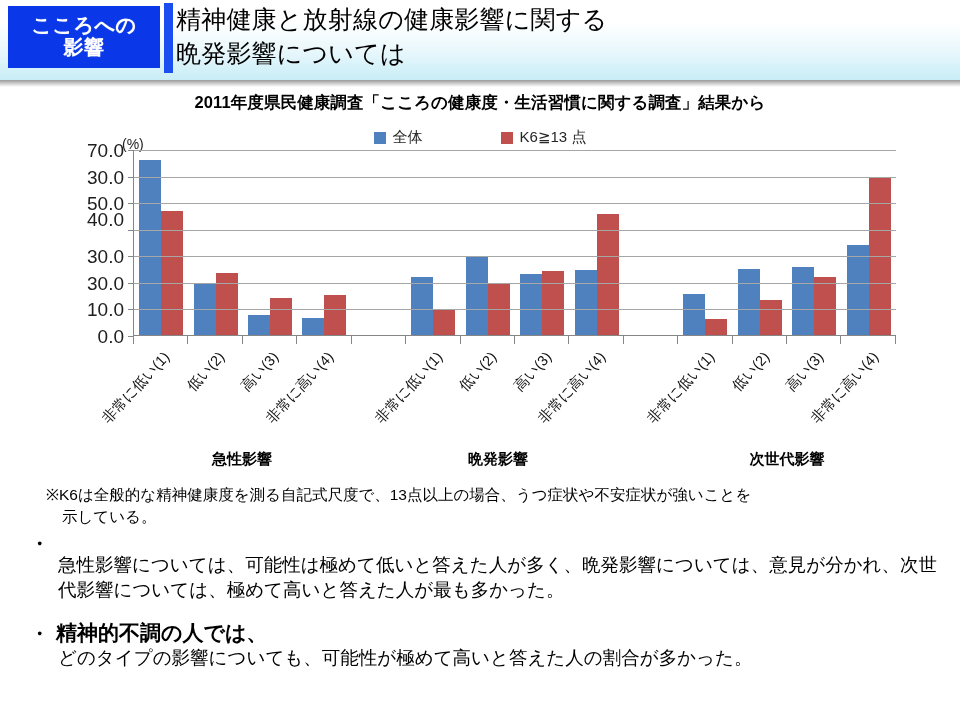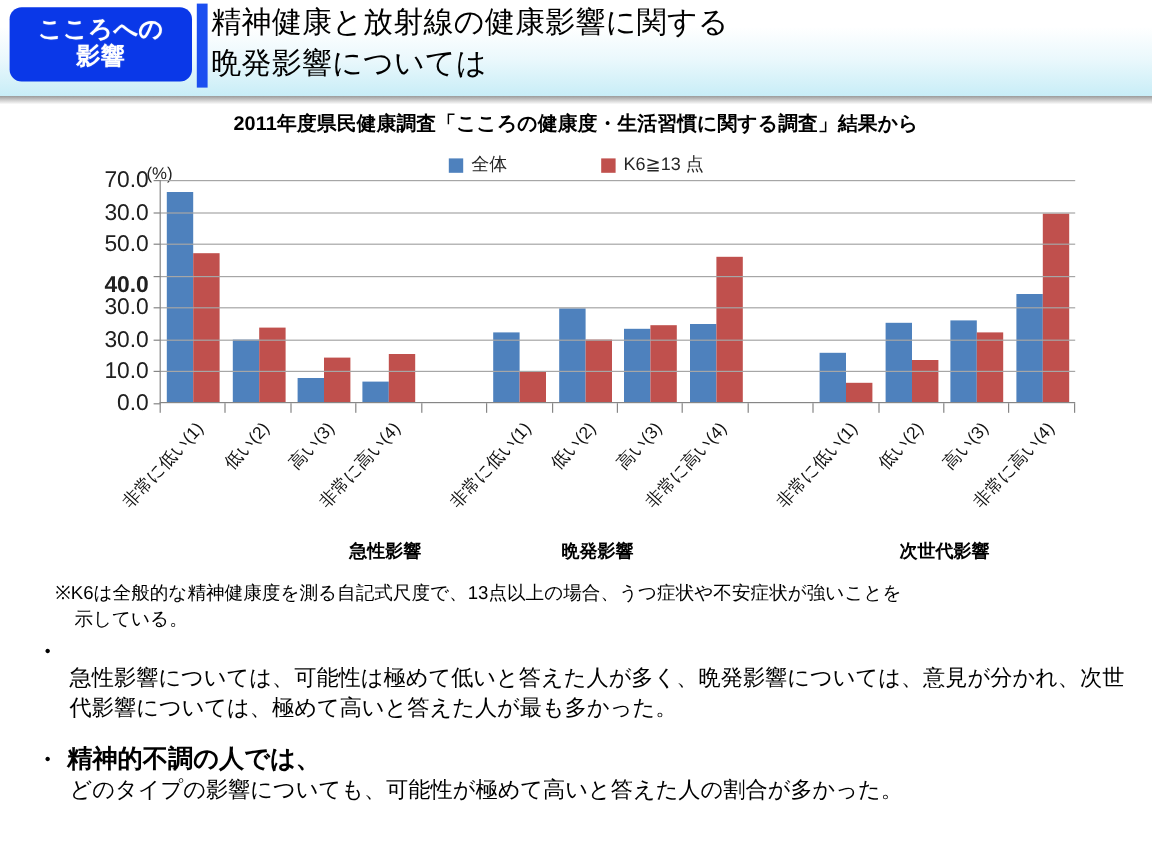--- a/index.html
+++ b/index.html
@@ -20,21 +20,20 @@
     position:absolute; left:0; top:80px; width:960px; height:7px;
     background:linear-gradient(to bottom, #9a9a9a 0%, #c9c9c9 45%, #ffffff 100%);
   }
   #badge {
     position:absolute; left:8px; top:6px; width:152px; height:62px;
     background:#0a38e8;
     display:flex; flex-direction:column; align-items:center; justify-content:center;
     color:#ffffff; font-weight:bold; font-size:20px; line-height:1.08;
     letter-spacing:0.5px;
     text-shadow:0 0 1px rgba(255,255,255,.45);
-    border-radius:10px;
   }
   #title-bar {
     position:absolute; left:164px; top:3px; width:9px; height:70px;
     background:#1b4ef0;
   }
   #title {
     position:absolute; left:176px; top:3px; width:780px;
     font-size:25px; font-weight:normal; line-height:1.35; color:#000000;
     letter-spacing:0.2px;
   }
@@ -155,21 +154,21 @@
         <span>K6≧13 点</span>
       </div>
     </div>
 
   <div id="plot-wrap">
     <div id="y-unit">(%)</div>
     <div id="y-axis-labels">
         <div class="y-label" style="top: 0px;">70.0</div>
         <div class="y-label" style="top: 26.5714px;">30.0</div>
         <div class="y-label" style="top: 53.1429px;">50.0</div>
-        <div class="y-label" style="top: 87px; font-weight: bold;">40.0</div>
+        <div class="y-label" style="top: 69px;">40.0</div>
         <div class="y-label" style="top: 106.286px;">30.0</div>
         <div class="y-label" style="top: 132.857px;">30.0</div>
         <div class="y-label" style="top: 159.429px;">10.0</div>
         <div class="y-label" style="top: 186px;">0.0</div>
       </div>
     <div id="plot">
       <div id="bars">
           <div class="slot">
             <div class="bar blue" style="background: rgb(78, 129, 189); height: 175.371px;"></div>
             <div class="bar red" style="background: rgb(192, 80, 77); height: 123.557px;"></div>
@@ -293,21 +292,21 @@
           <span class="cat-text">低い(2)</span>
         </div>
         <div class="cat-cell">
           <span class="cat-text">高い(3)</span>
         </div>
         <div class="cat-cell">
           <span class="cat-text">非常に高い(4)</span>
         </div>
       </div>
     <div id="group-labels">
-        <div class="group-cell" style="position: absolute; left: 0px; width: 218px; text-align: right;">急性影響</div>
+        <div class="group-cell" style="position: absolute; left: 0px; width: 218px;">急性影響</div>
         <div class="group-cell" style="position: absolute; left: 256px; width: 218px; text-align: center;">晩発影響</div>
         <div class="group-cell" style="position: absolute; left: 545px; width: 218px;">次世代影響</div>
       </div>
   </div>
 
   <div id="footnote">
     <span>※K6は全般的な精神健康度を測る自記式尺度で、13点以上の場合、うつ症状や不安症状が強いことを</span>
     <span class="ind">示している。</span>
   </div>
 

